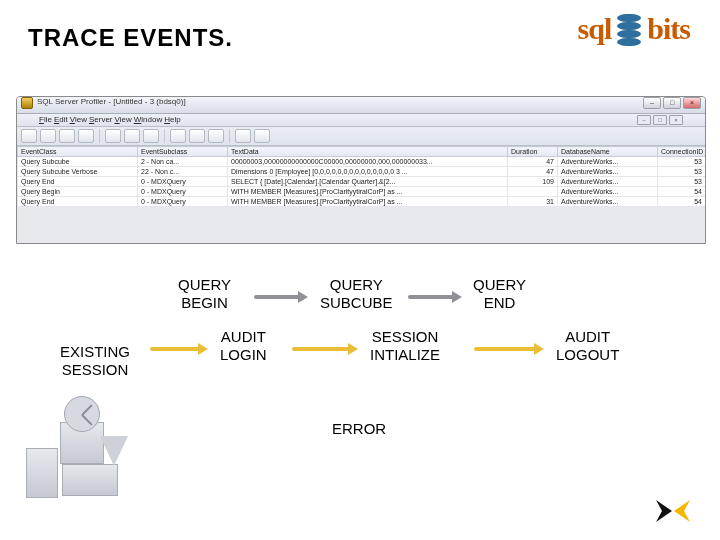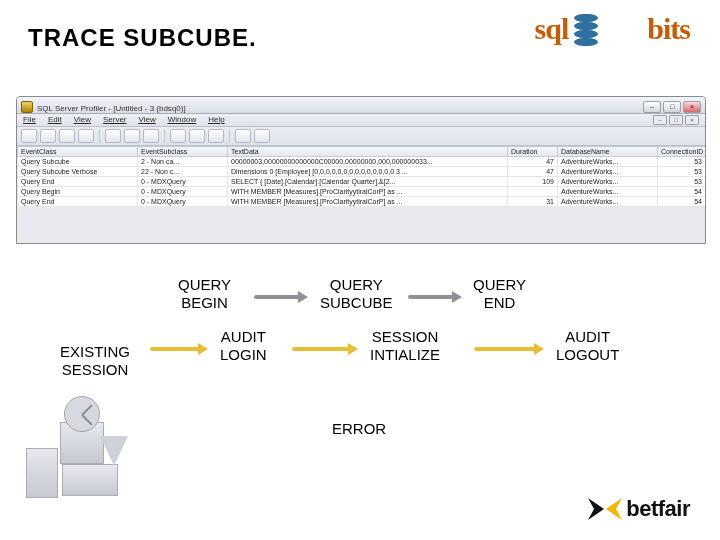--- a/index.html
+++ b/index.html
@@ -55,39 +55,38 @@
   .sqlbits .cyl:nth-child(1){top:2px;}
   .sqlbits .cyl:nth-child(2){top:10px;}
   .sqlbits .cyl:nth-child(3){top:18px;}
   .sqlbits .cyl:nth-child(4){top:26px;}
   .sqlbits .bits {
     font-family: Georgia, "Times New Roman", serif;
     font-size: 30px;
     font-weight: 700;
     color: #c85a00;
     letter-spacing: -1px;
-    margin-left: 43px;
   }
   
   .profiler {
     position: absolute;
     left: 16px;
     top: 96px;
     width: 688px;
     height: 146px;
     border: 1px solid #8a8a8a;
     background: #e7e9ef;
     font-size: 8px;
     color: #222;
     overflow: hidden;
     border-radius: 4px 4px 0 0;
   }
   .profiler .win-title {
     display: flex;
-    align-items: flex-end;
+    align-items: flex-start;
     height: 16px;
     padding: 0 4px;
     background: linear-gradient(#f3f5fb,#d8dde8);
     border-bottom: 1px solid #a9adb6;
   }
   .profiler .win-title .appicon {
     width: 10px;
     height: 10px;
     background: linear-gradient(#f0d060,#b08000);
     border: 1px solid #806000;
@@ -112,26 +111,25 @@
     background: linear-gradient(#fff,#d0d4de);
     border-radius: 2px;
     font-size: 7px;
     line-height: 10px;
     text-align: center;
     color: #333;
   }
   .profiler .win-ctrl .close { background: linear-gradient(#ffd7d7,#d36a6a); color:#600;}
   .profiler .menubar {
     display: flex;
-    gap: 12px;
-    padding: 1px 6px;
+    gap: 2px;
+    padding: 1px 22px;
     background: linear-gradient(#eef0f7,#dfe3ec);
     border-bottom: 1px solid #b9bdc6;
     font-size: 8px;
-    text-decoration: underline;
   }
   .profiler .menubar span { color: #2a2a2a; }
   .profiler .menubar span::first-letter { text-decoration: underline; }
   .profiler .subctrl {
     float: right;
     display:flex;
     gap:2px;
     margin-left:auto;
   }
   .profiler .subctrl div{
@@ -290,21 +288,21 @@
     font-family: Arial, Helvetica, sans-serif;
     font-size: 22px;
     font-weight: 700;
     color: #111;
     letter-spacing: -0.5px;
   }
 </style>
 </head>
 <body>
 
-<div class="title">TRACE SUBCUBE.</div>
+<div class="title">TRACE EVENTS.</div>
 
 <div class="sqlbits">
   <span class="sql">sql</span>
   <span class="dbicon">
     <span class="cyl"></span>
       <span class="cyl"></span>
       <span class="cyl"></span>
       <span class="cyl"></span>
   </span>
   <span class="bits">bits</span>
@@ -463,14 +461,13 @@
   <div class="vshade" style="left:78px; top:44px;"></div>
 </div>
 
 <div class="betfair">
   <span class="yy">
     <svg width="34" height="22" viewBox="0 0 34 22">
       <polygon points="0,0 16,11 0,22 6,11" fill="#111"></polygon>
       <polygon points="34,0 18,11 34,22 28,11" fill="#f7b500"></polygon>
     </svg>
   </span>
-  <span class="word">betfair</span>
 </div>
 
 </body></html>

